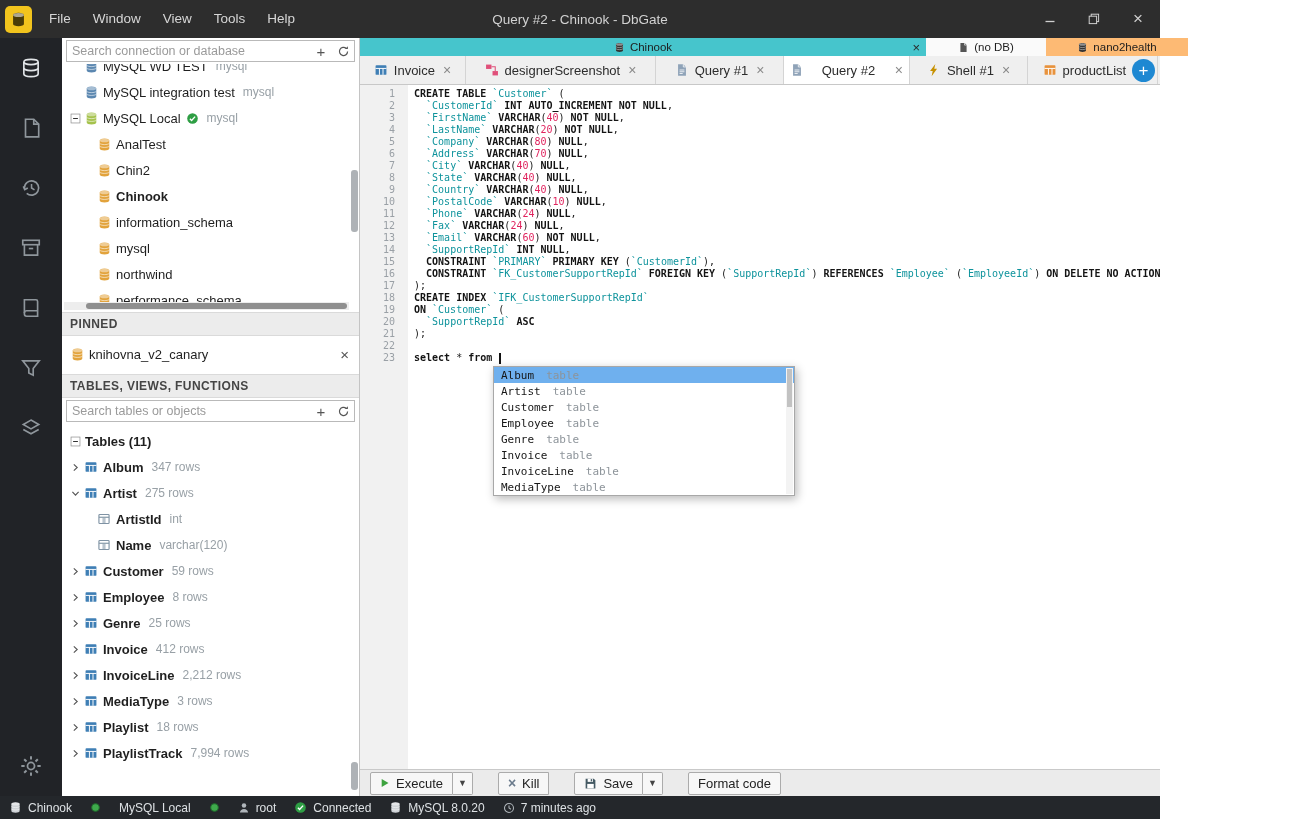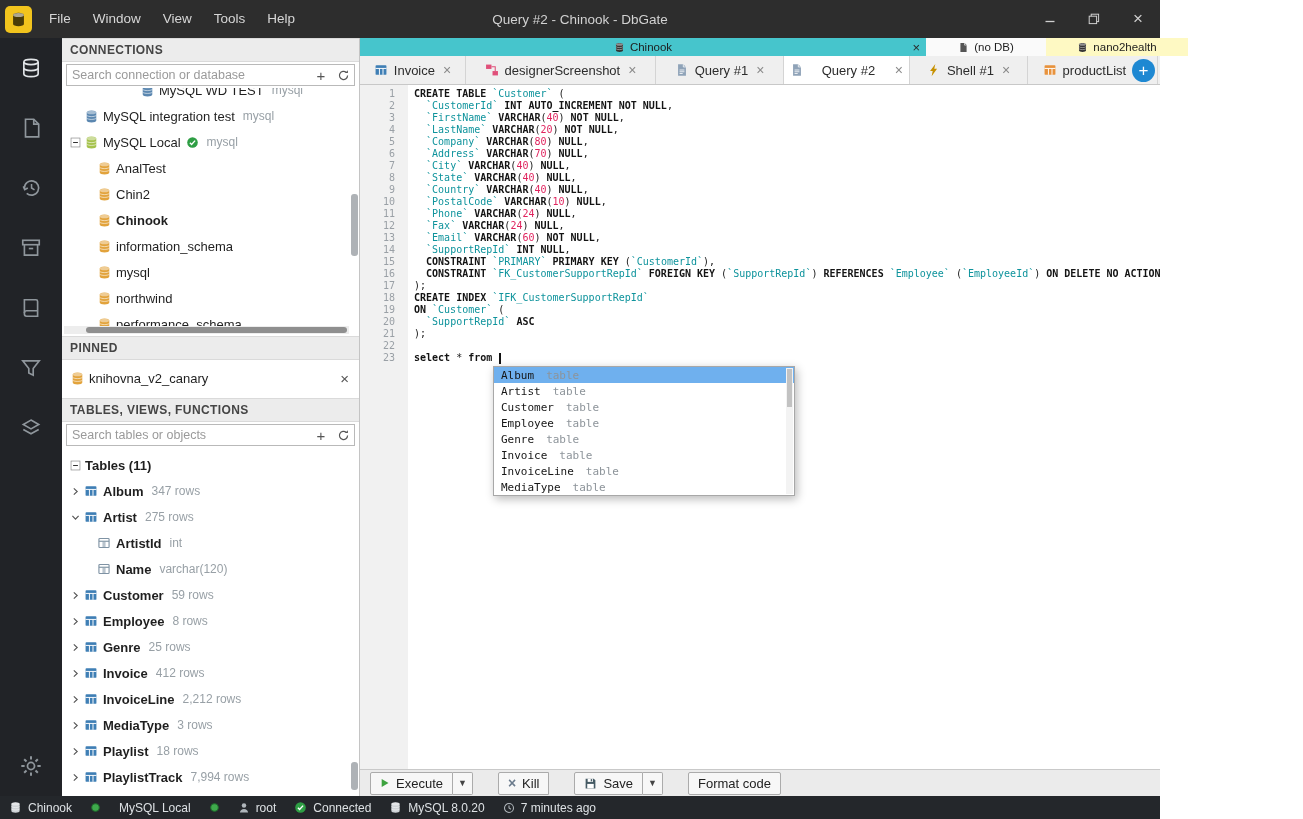--- a/index.html
+++ b/index.html
@@ -29,21 +29,21 @@
   .searchbox { flex:1; display:flex; align-items:center; border:1px solid #b9b9b9; background:#fff; height:22px; }
   .searchbox input { flex:1; border:none; outline:none; font-size:12.5px; padding:0 5px; color:#333; font-family:inherit; min-width:0; }
   .searchbox input::placeholder { color:#9a9a9a; }
   .sbtn { width:22px; height:20px; display:flex; align-items:center; justify-content:center; color:#555; font-size:15px; background:none; border:none; flex:0 0 22px; }
 
   .connlist { flex:0 0 248px; position:relative; overflow:hidden; }
   .pinnedwrap { flex:0 0 38px; padding-top:5px; overflow:hidden; }
   .tablestree { flex:1; position:relative; overflow:hidden; padding-top:4px; }
 
   .trow { height:26px; display:flex; align-items:center; font-size:13px; color:#1f1f1f; white-space:nowrap; cursor:default; }
-  .trow.cliptop { margin-top:-11px;justify-content:center; }
+  .trow.cliptop { margin-top:-11px; }
   .exp { width:18px; flex:0 0 18px; display:flex; align-items:center; justify-content:center; }
   .icw { display:inline-flex; align-items:center; }
   .ticon { width:18px; flex:0 0 18px; display:flex; align-items:center; }
   .tlabel { margin-left:1px; }
   .w600 { font-weight:600; } .w700 { font-weight:700; }
   .tsuffix { margin-left:8px; color:#98a0a6; font-size:12px; }
   .tbadge { margin-left:5px; display:inline-flex; align-items:center; }
   .pin-close { margin-left:auto; margin-right:10px; color:#555; font-size:15px; }
 
   .hscroll { position:absolute; left:2px; right:10px; bottom:2px; height:8px; background:#ededed; }
@@ -202,21 +202,20 @@
                 <g stroke="#8f969c" stroke-width="1.8">
                   <path d="M10 1.2v3M10 15.8v3M1.2 10h3M15.8 10h3M3.8 3.8l2.1 2.1M14.1 14.1l2.1 2.1M16.2 3.8l-2.1 2.1M5.9 14.1l-2.1 2.1"></path>
                 </g>
               </svg>
             </span>
           </div>
         </div>
     </aside>
 
     <aside class="leftpanel">
-      <div class="widget-header">CONNECTIONS</div>
       <div class="searchrow">
         <div class="searchbox">
           <input placeholder="Search connection or database" style="">
           <button class="sbtn">+</button>
           <button class="sbtn">
               <svg width="13" height="13" viewBox="0 0 16 16">
                 <path d="M13 8a5 5 0 1 1-1.6-3.7" fill="none" stroke="#555" stroke-width="1.5"></path>
                 <path d="M13.4 1.6v3.4H10z" fill="#555"></path>
               </svg>
             </button>
@@ -630,21 +629,21 @@
           </div>
           <div class="group" style="flex:0 0 120px;background:#fafafa">
             <span class="icw">
               <svg width="11" height="11" viewBox="0 0 16 16">
                 <path d="M3.5 1.5h6l3 3v10h-9z" fill="#555"></path>
                 <path d="M9.5 1.5v3h3" fill="none" stroke="#fff" stroke-width=".9"></path>
               </svg>
             </span>
             <span>(no DB)</span>
           </div>
-          <div class="group" style="flex:0 0 142px;background:#fef9c3">
+          <div class="group" style="flex:0 0 142px;background:#fdba74">
             <span class="icw">
               <svg width="11" height="11" viewBox="0 0 16 16">
                 <path fill="#333" d="M8 1.6C5 1.6 2.9 2.5 2.9 3.7v8.6c0 1.2 2.2 2.1 5.1 2.1s5.1-.9 5.1-2.1V3.7C13.1 2.5 11 1.6 8 1.6z"></path>
                 <ellipse cx="8" cy="3.7" rx="5.1" ry="1.9" fill="#fff" opacity=".45"></ellipse>
                 <path d="M2.9 6.9c1.1.8 3 1.2 5.1 1.2s4-.4 5.1-1.2M2.9 9.9c1.1.8 3 1.2 5.1 1.2s4-.4 5.1-1.2" stroke="#fff" stroke-width=".9" fill="none" opacity=".7"></path>
               </svg>
             </span>
             <span>nano2health</span>
           </div>
           <div style="flex:1"></div>

